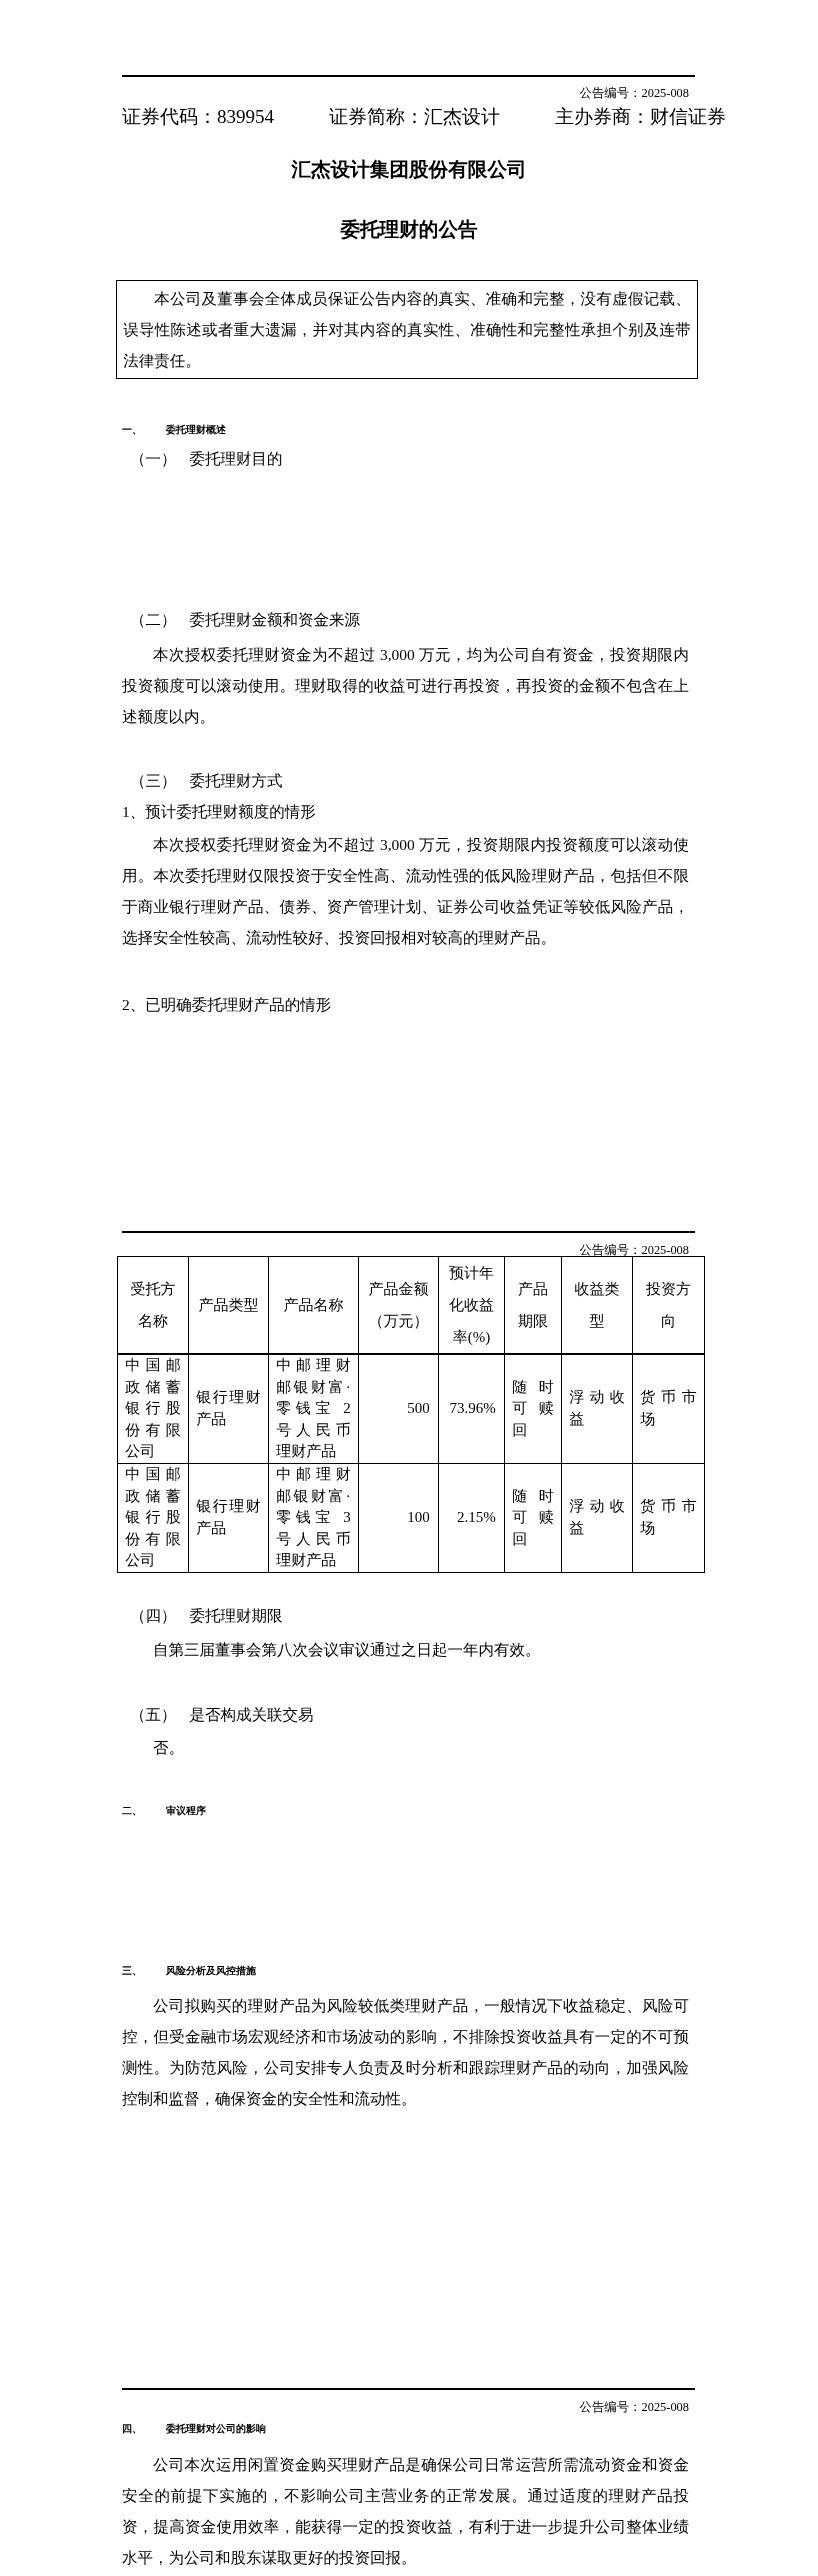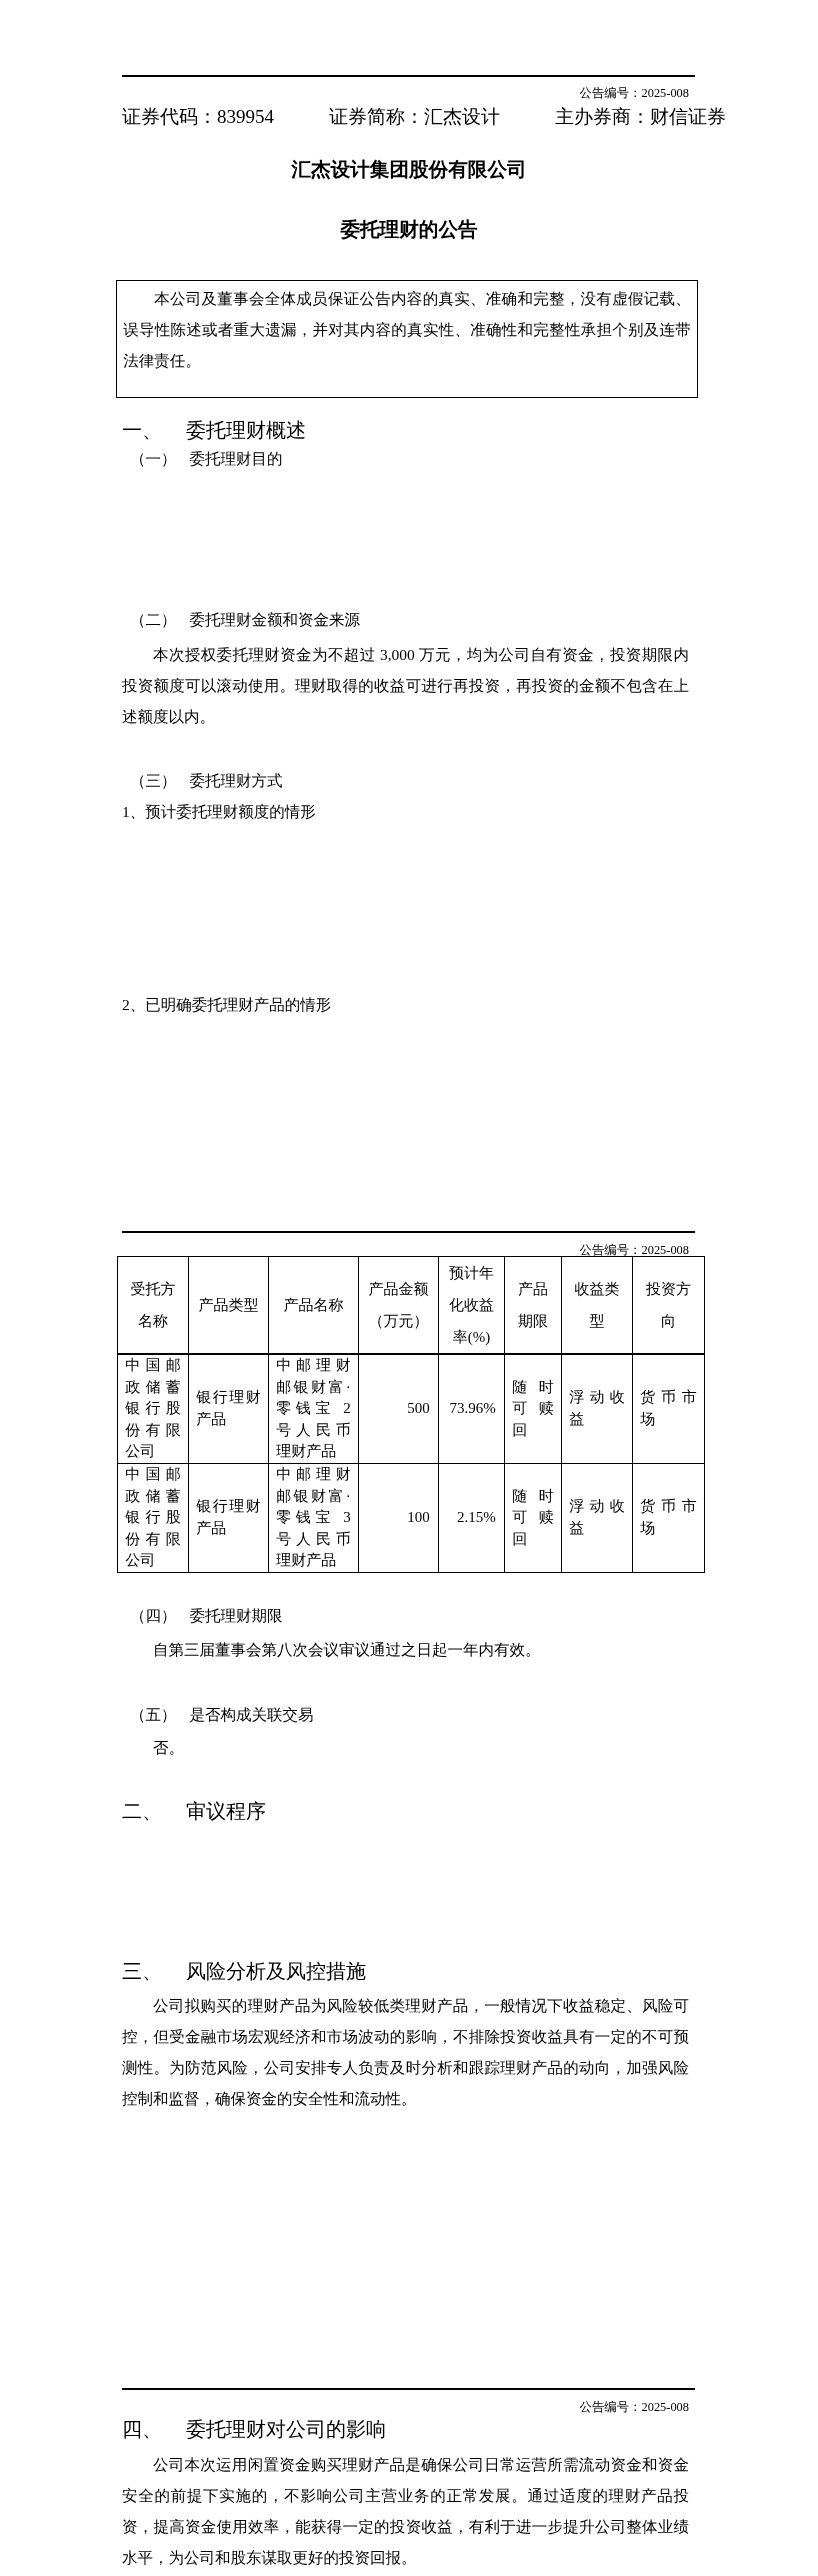--- a/index.html
+++ b/index.html
@@ -39,33 +39,33 @@
     text-align: center;
     font-weight: bold;
     font-size: 19.6px;
     line-height: 24px;
   }
   .disclaimer-box {
     left: 116px;
     width: 582px;
     border: 1.5px solid #000;
     padding: 2.1px 6.2px 1px 6.2px;
-    height: 118px;
+    height: 99px;
   }
   .disclaimer-box p {
     font-size: 15.5px;
     line-height: 31px;
     text-align: justify;
     text-justify: inter-ideograph;
     text-indent: 2em;
   }
   .sec-h {
     left: 122px;
-    font-size: 20px;
-    font-weight: normal;
+    font-size: 10px;
+    font-weight: bold;
     line-height: 20.6px;
     white-space: nowrap;
   }
   .sec-h .sec-title { margin-left: 24px; }
   .sub-h {
     left: 130px;
     font-size: 15.5px;
     line-height: 20.6px;
     white-space: nowrap;
   }
@@ -156,20 +156,21 @@
 
   <div class="abs sub-h" style="top:610px">
     <span>（二）</span><span class="sub-title">委托理财金额和资金来源</span>
   </div>
   <div class="abs para" style="top:639px">本次授权委托理财资金为不超过 3,000 万元，均为公司自有资金，投资期限内投资额度可以滚动使用。理财取得的收益可进行再投资，再投资的金额不包含在上述额度以内。</div>
 
   <div class="abs sub-h" style="top:771px">
     <span>（三）</span><span class="sub-title">委托理财方式</span>
   </div>
   <div class="abs item-h" style="top:802px">1、预计委托理财额度的情形</div>
+  <div class="abs para" style="top:829px">本次授权委托理财资金为不超过 3,000 万元，投资期限内投资额度可以滚动使用。本次委托理财仅限投资于安全性高、流动性强的低风险理财产品，包括但不限于商业银行理财产品、债券、资产管理计划、证券公司收益凭证等较低风险产品，选择安全性较高、流动性较好、投资回报相对较高的理财产品。</div>
   <div class="abs item-h" style="top:995px">2、已明确委托理财产品的情形</div>
 
   <div class="abs announce" style="top:1215px">公告编号：2025-008</div>
   <div class="abs rule" style="top:1231px"></div>
 
   <table class="wm">
     <colgroup>
       <col style="width:71px">
         <col style="width:80px">
         <col style="width:90px">

